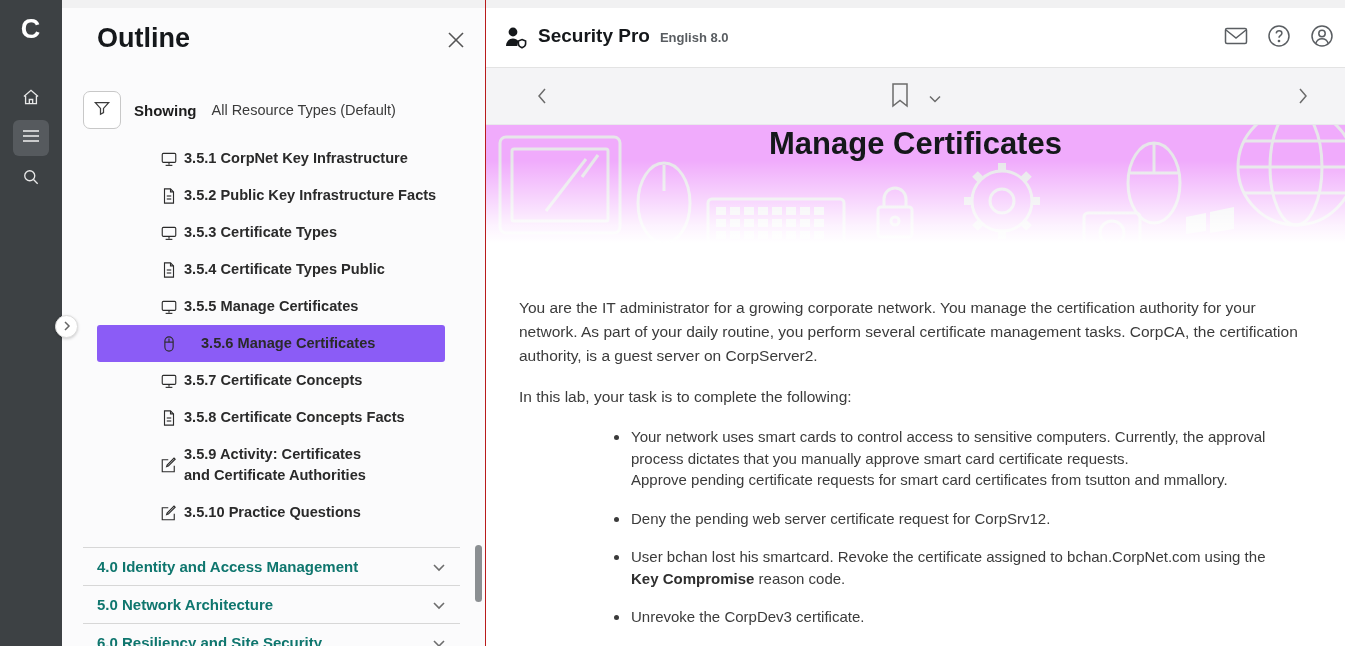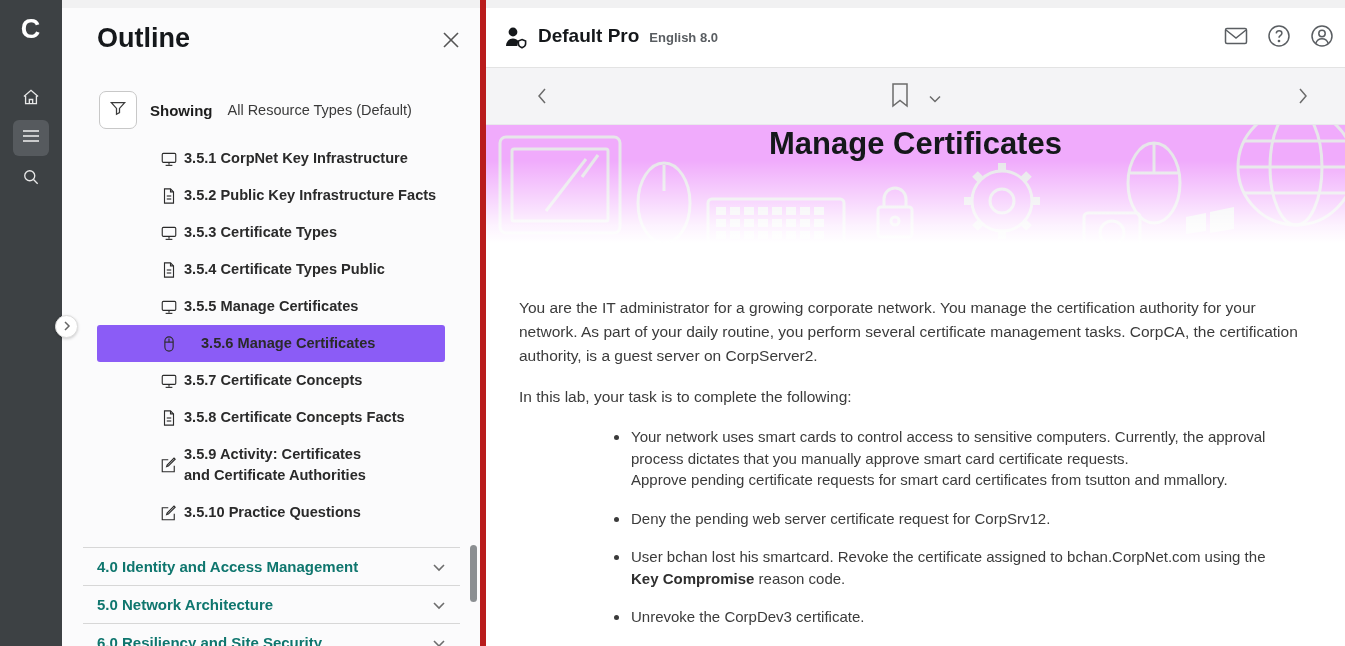--- a/index.html
+++ b/index.html
@@ -12,27 +12,27 @@
   .rail-logo { position:absolute; left:0; top:14px; width:62px; text-align:center; color:#fff;
                font-size:27px; font-weight:700; letter-spacing:1px; }
   .rail-btn { position:absolute; left:13px; width:36px; height:36px; border-radius:6px;
               display:flex; align-items:center; justify-content:center; color:#e8e8e8; cursor:pointer; }
   .rail-btn svg { stroke:#e8e8e8; fill:none; stroke-width:1.6; }
   .rail-btn.active { background:#565a5e; }
   .rail-home { top:81px; } .rail-menu { top:120px; } .rail-search { top:161px; }
 
   
   .panel { position:absolute; left:62px; top:0; width:424px; height:646px; background:#fbfbfc;
-           border-right:6px solid #b91c1c; z-index:10; }
+           border-right:1px solid #b91c1c; z-index:10; }
   .top-strip { position:absolute; left:0; top:0; right:0; height:8px; background:#f1f1f2; }
   .panel-title { position:absolute; left:35px; top:23px; font-size:27px; font-weight:700; color:#15181b; }
   .panel-close { position:absolute; right:16px; top:29px; width:24px; height:24px; color:#555; cursor:pointer; }
   .panel-close svg { stroke:#555; stroke-width:1.6; fill:none; }
 
-  .filter-row { position:absolute; left:37px; top:91px; display:flex; align-items:center; }
+  .filter-row { position:absolute; left:21px; top:91px; display:flex; align-items:center; }
   .filter-btn { width:38px; height:38px; background:#fff; border:1px solid #c8c8c8; border-radius:7px;
                 display:flex; align-items:center; justify-content:center; cursor:pointer; }
   .filter-btn svg { stroke:#3c3c3c; fill:none; stroke-width:1.5; }
   .filter-label { margin-left:13px; font-size:15px; font-weight:700; color:#1d1d1d; }
   .filter-value { margin-left:15px; font-size:14.5px; color:#3a3a3a; }
 
   .o-list { position:absolute; left:0; top:140px; width:424px; }
   .o-item { display:flex; align-items:center; min-height:37px; padding:0 6px 0 98px; position:relative;
             cursor:pointer; }
   .o-item.selected { background:#8b5cf6; margin-left:35px; padding-left:80px; margin-right:41px; border-radius:3px; }
@@ -264,21 +264,21 @@
 
     <div class="m-header">
       <div class="brand">
         <span class="brand-icon">
           <svg width="26" height="26" viewBox="0 0 26 26">
             <circle cx="10" cy="7" r="4.4" fill="#15181b"></circle>
             <path d="M3 21c0-4.4 3.1-7.5 7-7.5 2.2 0 4.1 1 5.3 2.6l-1 5z" fill="#15181b"></path>
             <path d="M19 14.6l3.6 1.4v3c0 2.3-3.6 3.8-3.6 3.8s-3.6-1.5-3.6-3.8v-3z" fill="#fff" stroke="#15181b" stroke-width="1.6"></path>
           </svg>
         </span>
-        <span class="brand-name">Default Pro</span>
+        <span class="brand-name">Security Pro</span>
         <span class="brand-edition">English 8.0</span>
       </div>
       <div class="h-icons">
         <span class="h-icon">
             <span><svg width="24" height="18" viewBox="0 0 24 18">
                 <rect x="1.5" y="1.5" width="21" height="15" rx="1.5"></rect>
                 <polyline points="2,3 12,11 22,3"></polyline>
               </svg></span>
           </span>
         <span class="h-icon">

